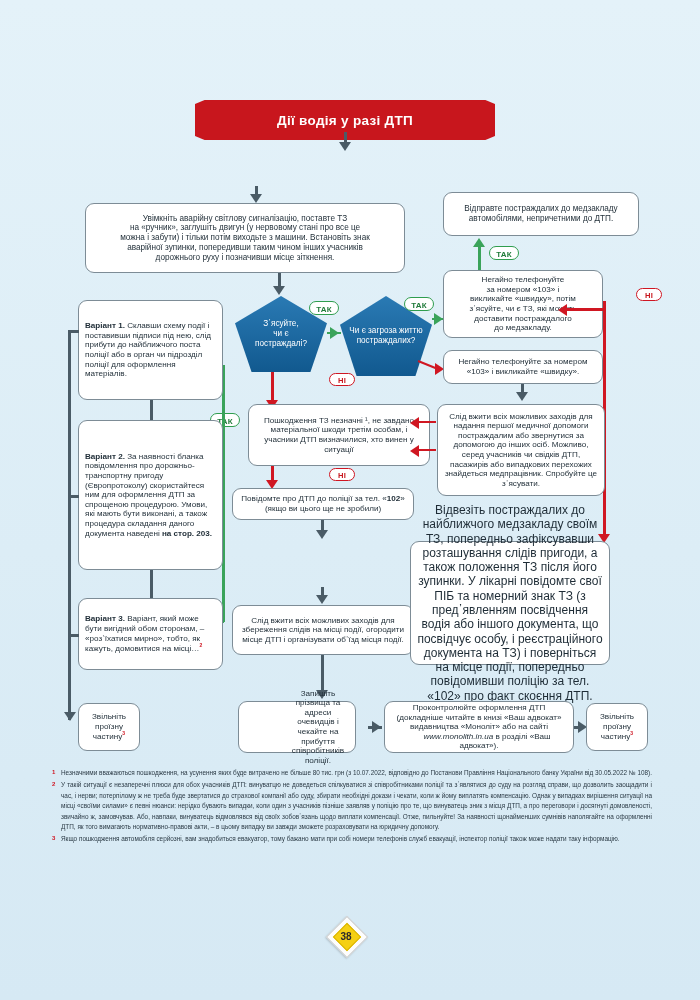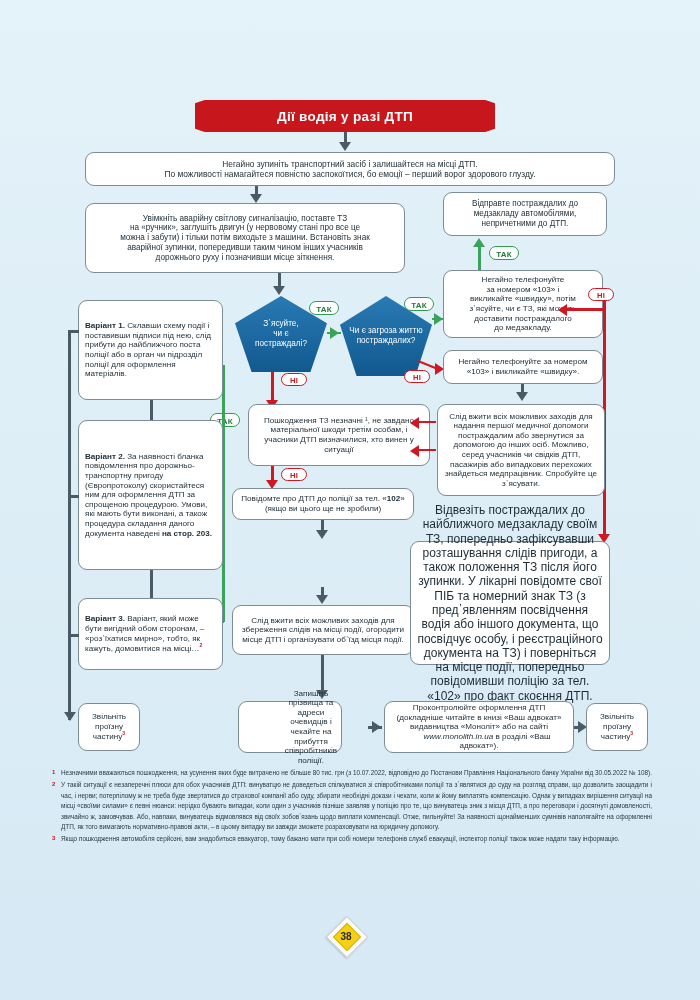--- a/index.html
+++ b/index.html
@@ -63,21 +63,21 @@
   .pill{
     position:absolute;
     background:#ffffff;
     border-radius:9px;
     display:flex;align-items:flex-end;justify-content:center;
     font-weight:bold;
     box-sizing:border-box;
     letter-spacing:.2px;
   }
   .pill.yes{border:1.6px solid #2f9d4e;color:#1f7a39;}
-  .pill.no{border:1.6px solid #cf1622;color:#c8161d;}
+  .pill.no{border:1.6px solid #cf1622;color:#c8161d;margin-left:48px;}
 
   
   .ln{position:absolute;}
   .ln.g{background:#3aa35a;}
   .ln.r{background:#d01722;}
   .ln.k{background:#4a5b66;}
   .arw{position:absolute;width:0;height:0;}
   .arw.down{border-left:6px solid transparent;border-right:6px solid transparent;}
   .arw.up{border-left:6px solid transparent;border-right:6px solid transparent;}
   .arw.right{border-top:6px solid transparent;border-bottom:6px solid transparent;}
@@ -117,42 +117,38 @@
     position:absolute;left:0;top:6px;width:32px;height:20px;
     display:flex;align-items:center;justify-content:center;
     font-size:10px;font-weight:bold;color:#2b2b2b;
   }
 </style>
 </head>
 <body>
 
 <div class="page">
 
-  <div class="banner" style="left:195px;top:100px;width:300px;height:32px;font-size:13.5px;">
+  <div class="banner" style="left:195px;top:100px;width:300px;height:40px;font-size:13.5px;">
     <span>Дії водія у разі ДТП</span>
   </div>
   <div class="ln k" style="left:344px;top:132px;width:3px;height:12px;"></div>
   <div class="arw down dn-k" style="left:339px;top:142px;"></div>
 
-  <div class="box" style="left:85px;top:152px;width:530px;height:34px;font-size:8.4px;">
-    <span class="t" style="white-space:pre-line;">Негайно зупиніть транспортний засіб і залишайтеся на місці ДТП.
-По можливості намагайтеся повністю заспокоїтися, бо емоції – перший ворог здорового глузду.</span>
-  </div>
   <div class="ln k" style="left:255px;top:186px;width:3px;height:10px;"></div>
   <div class="arw down dn-k" style="left:250px;top:194px;"></div>
 
   <div class="box" style="left:85px;top:203px;width:320px;height:70px;font-size:8.2px;">
     <span class="t" style="white-space:pre-line;">Увімкніть аварійну світлову сигналізацію, поставте ТЗ
 на «ручник», заглушіть двигун (у нервовому стані про все це
 можна і забути) і тільки потім виходьте з машини. Встановіть знак
 аварійної зупинки, попередивши таким чином інших учасників
 дорожнього руху і позначивши місце зіткнення.</span>
   </div>
 
-  <div class="box" style="left:443px;top:192px;width:164px;height:44px;font-size:8.2px;text-align:center;">
+  <div class="box" style="left:443px;top:192px;width:196px;height:44px;font-size:8.2px;text-align:center;">
     <span class="t">Відправте постраждалих до медзакладу автомобілями, непричетними до ДТП.</span>
   </div>
 
   <div class="ln k" style="left:278px;top:273px;width:3px;height:15px;"></div>
   <div class="arw down dn-k" style="left:273px;top:286px;"></div>
 
   <div class="pent" style="left:235px;top:296px;width:92px;height:76px;font-size:8.2px;">
     <span style="white-space:pre-line;">З᾽ясуйте,
 чи є
 постраждалі?</span>
@@ -287,21 +283,21 @@
   <div class="ln k" style="left:68px;top:330px;width:11px;height:3px;"></div>
   <div class="ln k" style="left:68px;top:495px;width:11px;height:3px;"></div>
   <div class="ln k" style="left:68px;top:634px;width:11px;height:3px;"></div>
   <div class="ln k" style="left:68px;top:330px;width:3px;height:390px;"></div>
   <div class="arw down dn-k" style="left:64px;top:712px;"></div>
 
   <div class="box" style="left:78px;top:703px;width:62px;height:48px;font-size:8.1px;">
     <span class="t"><span>Звільніть проїзну частину</span><sup>3</sup></span>
   </div>
 
-  <div class="box" style="left:238px;top:701px;width:104px;height:52px;font-size:8.1px;padding-left:48px;">
+  <div class="box" style="left:238px;top:701px;width:118px;height:52px;font-size:8.1px;padding-left:48px;">
     <span class="t">Запишіть прізвища та адреси очевидців і чекайте на прибуття співробітників поліції.</span>
   </div>
   <div class="ln k" style="left:368px;top:726px;width:14px;height:2.6px;"></div>
   <div class="arw right rt-k" style="left:372px;top:721px;"></div>
 
   <div class="box" style="left:384px;top:701px;width:190px;height:52px;font-size:8.1px;">
     <span class="t"><span>Проконтролюйте оформлення ДТП (докладніше читайте в книзі «Ваш адвокат» видавництва «Моноліт» або на сайті </span><i>www.monolith.in.ua</i><span> в розділі «Ваш адвокат»).</span></span>
   </div>
   <div class="ln k" style="left:574px;top:726px;width:10px;height:2.6px;"></div>
   <div class="arw right rt-k" style="left:578px;top:721px;"></div>

